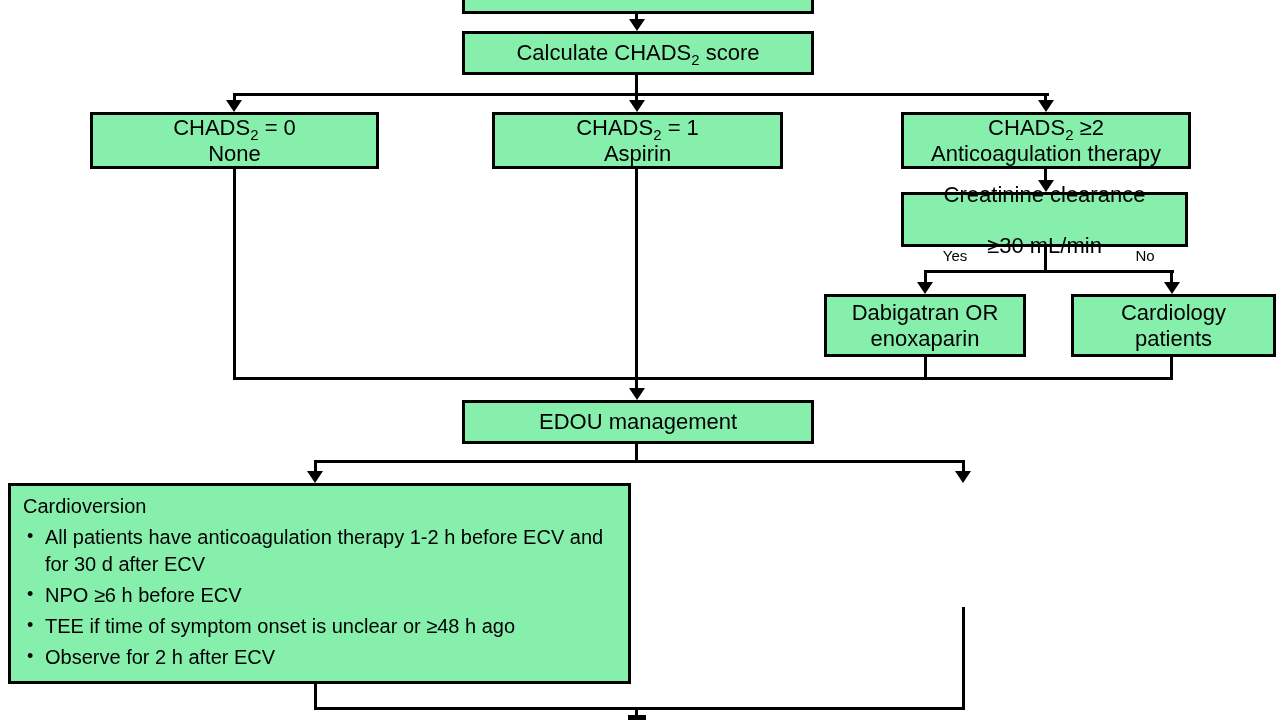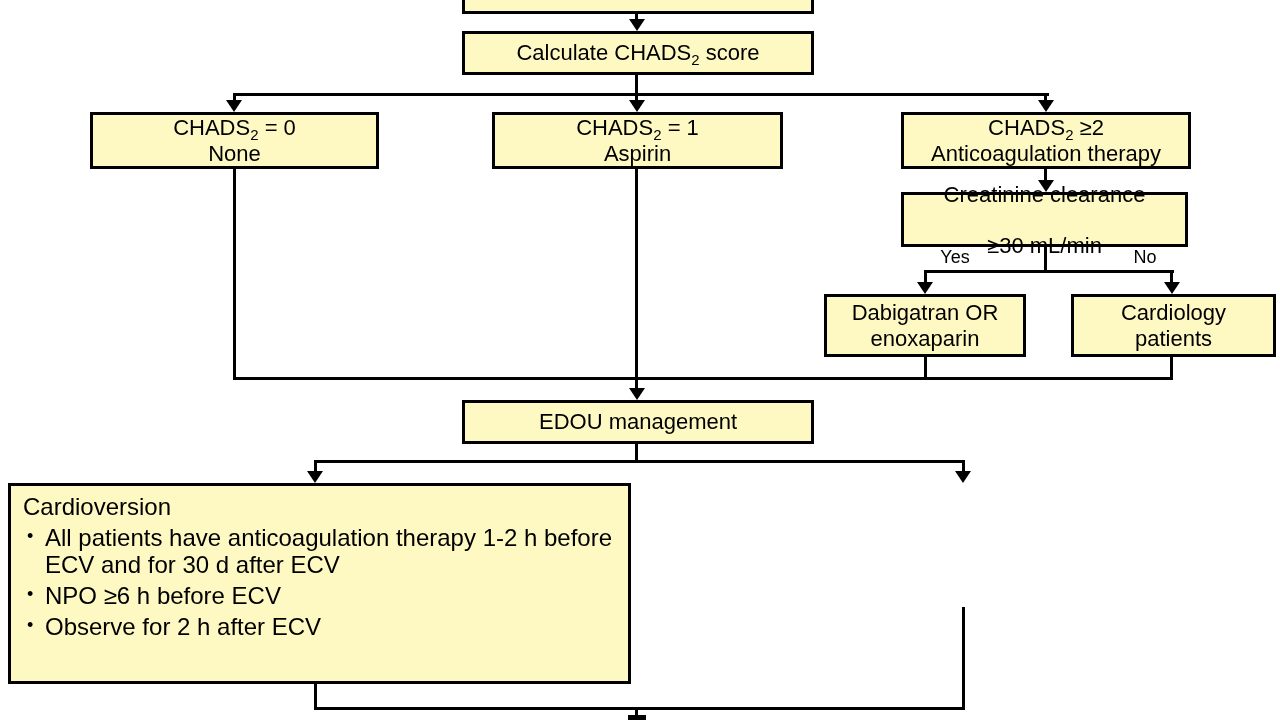--- a/index.html
+++ b/index.html
@@ -2,40 +2,40 @@
 <html><head>
 <meta charset="utf-8">
 <style>
   html,body { margin:0; padding:0; background:#ffffff; }
   #stage {
     position:relative; width:1280px; height:720px; overflow:hidden;
     background:#ffffff; font-family:"Liberation Sans","DejaVu Sans",sans-serif;
     color:#000;
   }
   .box {
-    position:absolute; box-sizing:border-box; border:3px solid #000; background:#fef9c3;
+    position:absolute; box-sizing:border-box; border:3px solid #000; background:#86efac;
     display:flex; flex-direction:column; align-items:center; justify-content:center;
     text-align:center; font-size:22px; line-height:26px; color:#000;
   }
   .panel {
     align-items:flex-start; justify-content:flex-start; text-align:left;
-    padding:7px 8px 7px 12px; font-size:24px; line-height:27px;
+    padding:7px 8px 7px 12px; font-size:20px; line-height:27px;
   }
   .panel .panel-title { margin:0 0 4px 0; }
   .panel ul { margin:0; padding:0; list-style:none; }
   .panel li { position:relative; padding-left:22px; margin:0 0 4px 0; }
   .panel li::before { content:"\2022"; position:absolute; left:4px; top:-1px; font-size:18px; }
   .hline,.vline { position:absolute; background:#000; }
   .arrow-down {
     position:absolute; width:0; height:0;
     border-left:8px solid transparent; border-right:8px solid transparent;
     border-top:12px solid #000;
   }
   sub { font-size:0.68em; line-height:0; }
-  .branch-label { position:absolute; font-size:18px; text-align:center; width:80px; }
+  .branch-label { position:absolute; font-size:15px; text-align:center; width:80px; }
 </style>
 </head>
 <body>
 
 <div id="stage">
 
   <div class="box" style="left:462px; top:-30px; width:352px; height:44px;"></div>
 
   <div class="vline" style="left:635px; top:14px; width:3px; height:8px;"></div>
   <div class="arrow-down" style="left:629px; top:19px;"></div>
@@ -111,20 +111,21 @@
   <div class="vline" style="left:314px; top:462px; width:3px; height:11px;"></div>
   <div class="vline" style="left:962px; top:462px; width:3px; height:11px;"></div>
   <div class="arrow-down" style="left:307px; top:471px;"></div>
   <div class="arrow-down" style="left:955px; top:471px;"></div>
 
   <div class="box panel" style="left:8px; top:483px; width:623px; height:201px;">
     <div class="panel-title">Cardioversion</div>
     <ul>
       <li>All patients have anticoagulation therapy 1-2 h before ECV and for 30 d after ECV</li>
       <li>NPO ≥6 h before ECV</li>
+      <li>TEE if time of symptom onset is unclear or ≥48 h ago</li>
       <li>Observe for 2 h after ECV</li>
     </ul>
   </div>
 
 
   <div class="vline" style="left:314px; top:683px; width:3px; height:27px;"></div>
   <div class="vline" style="left:962px; top:607px; width:3px; height:103px;"></div>
   <div class="hline" style="left:314px; top:707px; width:651px; height:3px;"></div>
   <div class="vline" style="left:635px; top:709px; width:3px; height:8px;"></div>
   <div class="hline" style="left:628px; top:715px; width:18px; height:5px;"></div>

